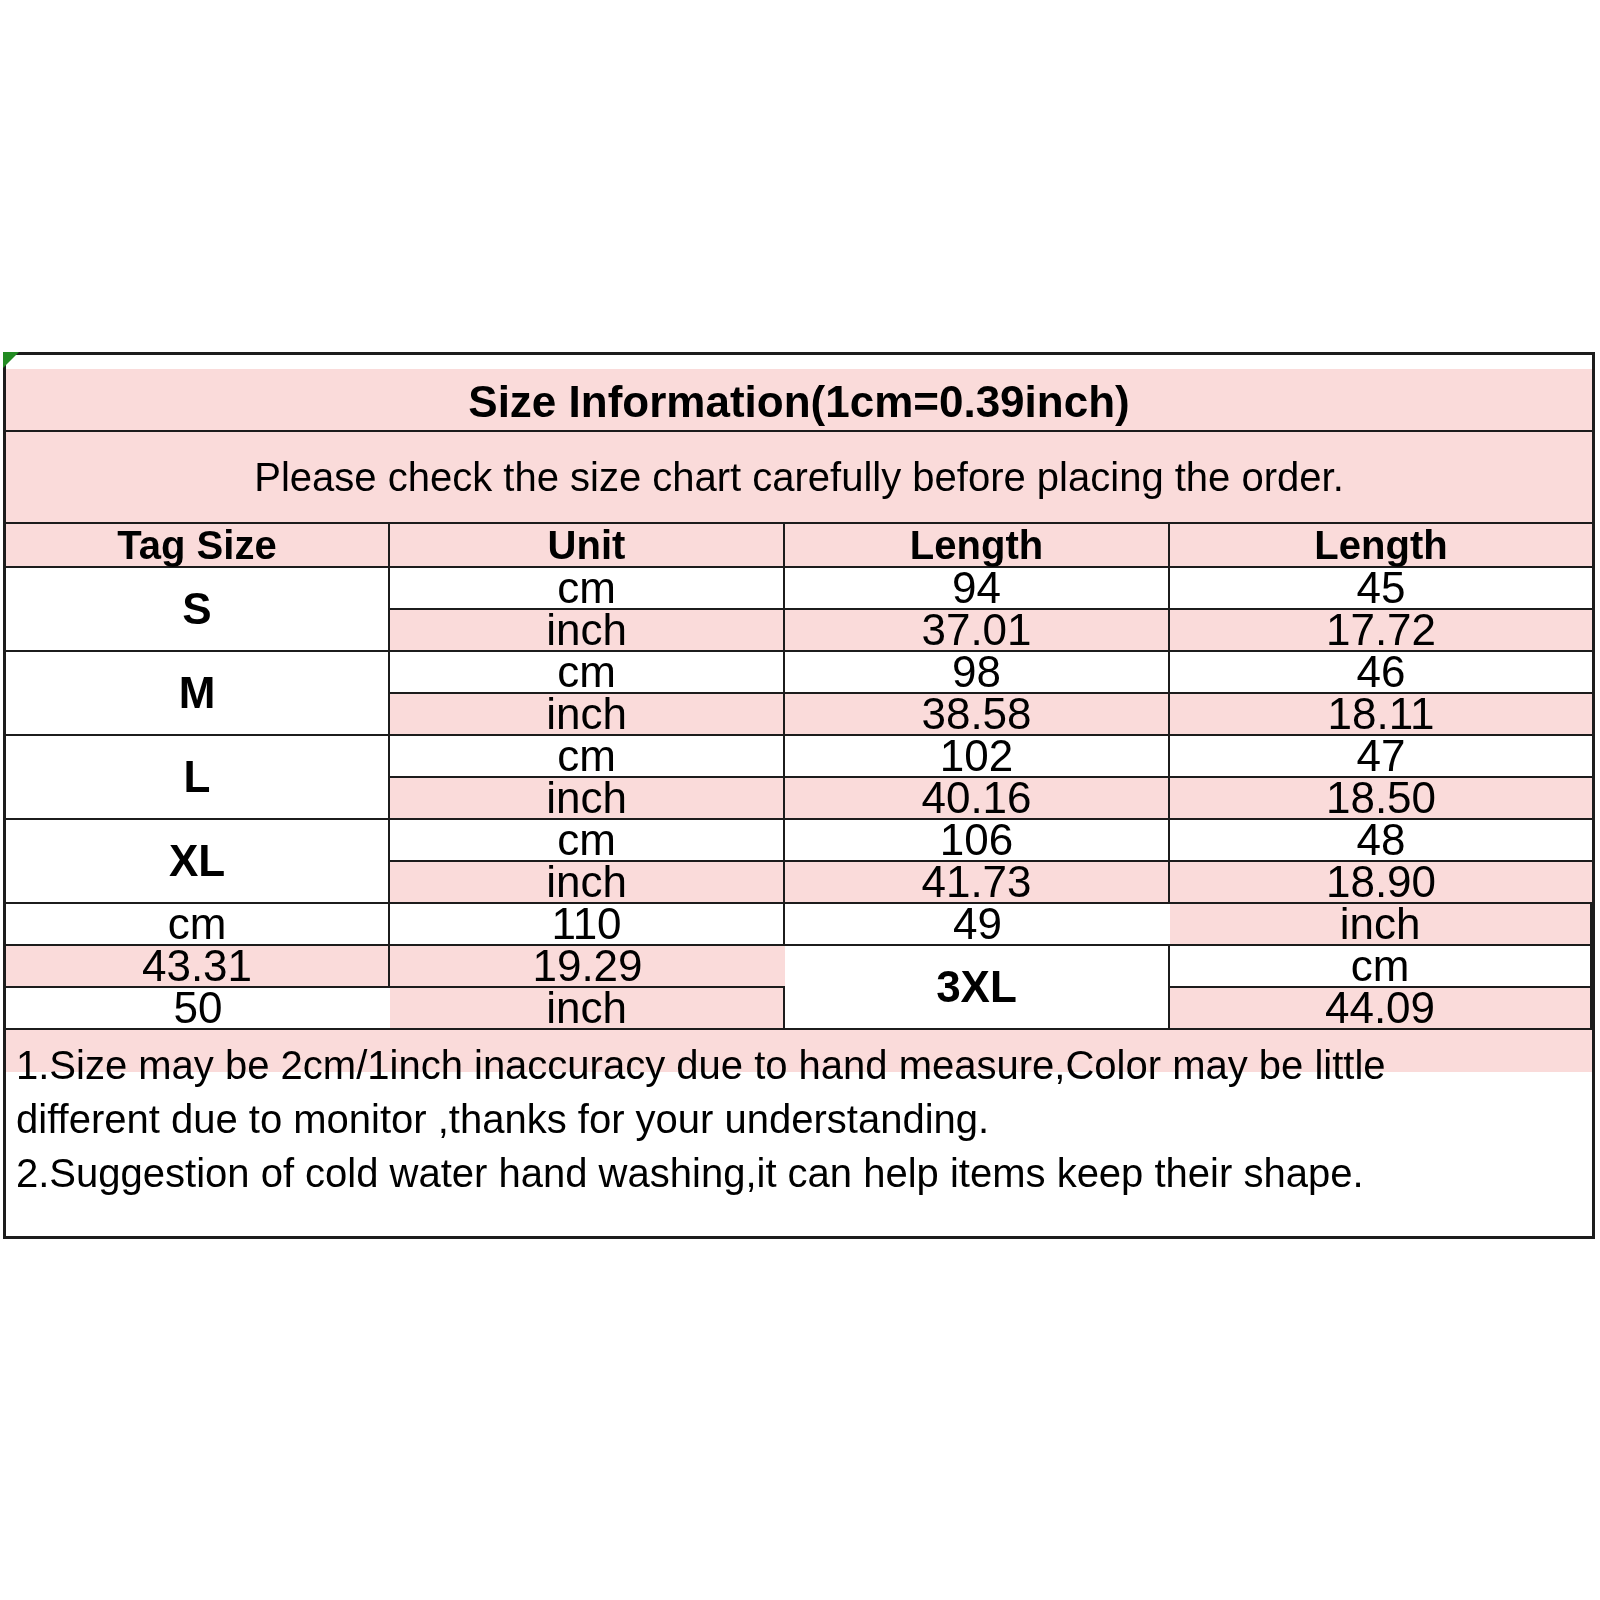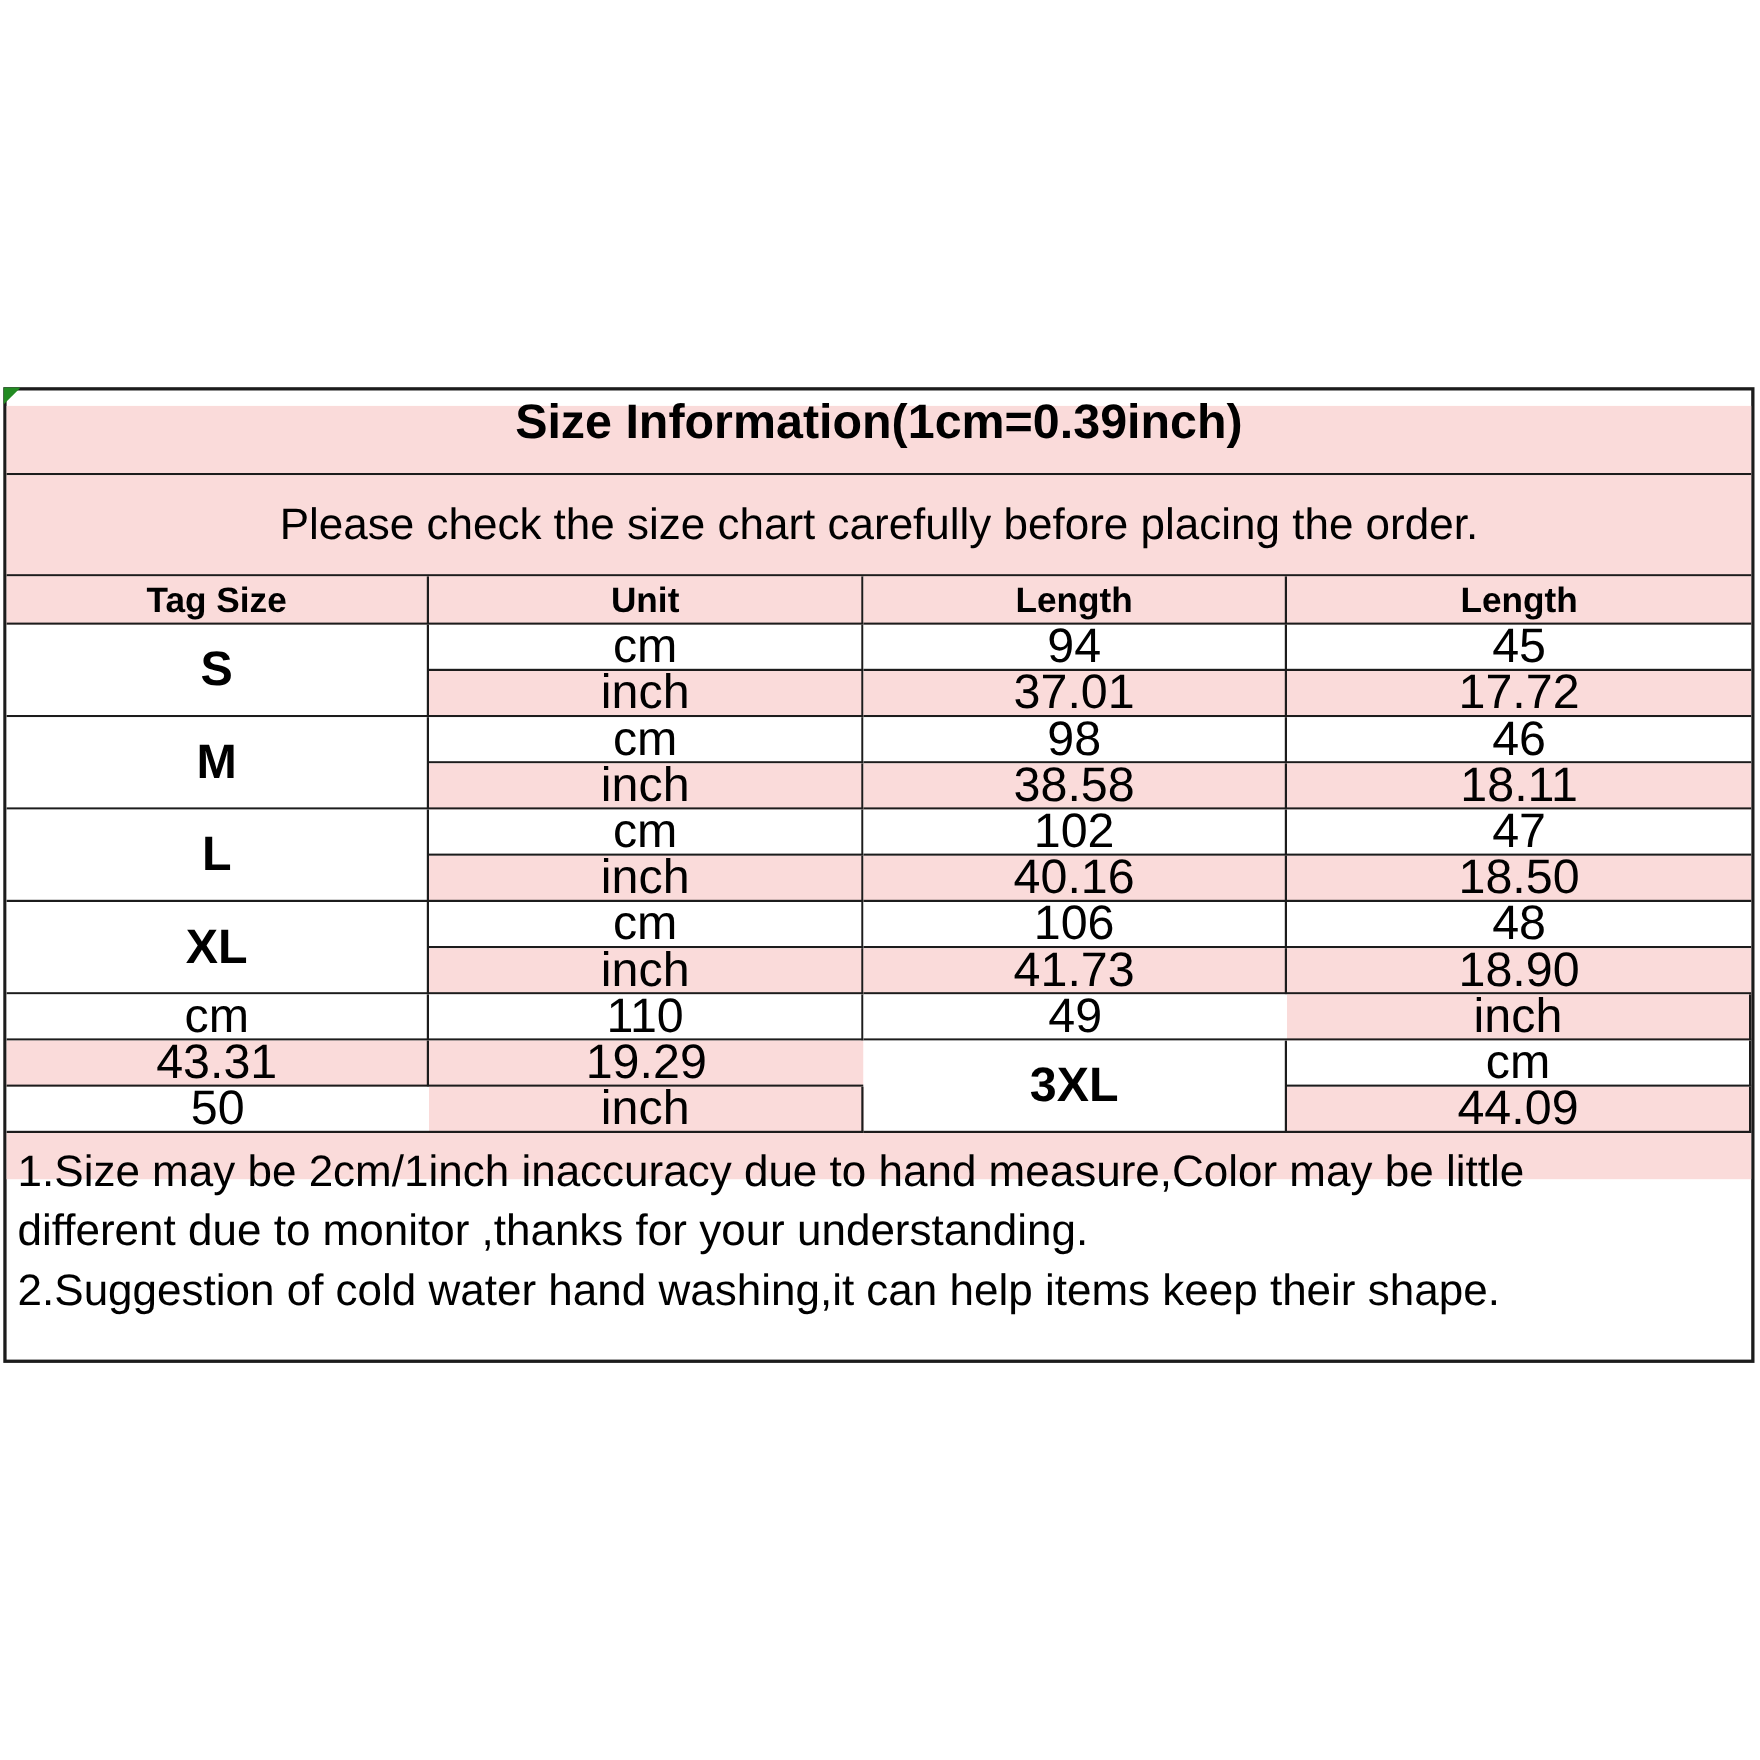--- a/index.html
+++ b/index.html
@@ -52,25 +52,25 @@
   }
   .pink  { background: #fadbda; }
   .white { background: #ffffff; }
   .span4 { grid-column: 1 / -1; border-right: none; }
   .last  { border-right: none; }
 
   .title-cell {
     font-size: 44px;
     font-weight: bold;
     align-items: flex-end;
-    padding-bottom: 24px;
+    padding-bottom: 6px;
     margin-top: 14px;
   }
   .subtitle-cell { font-size: 40px; }
-  .head-cell     { font-size: 32px; font-weight: bold; }
+  .head-cell     { font-size: 40px; font-weight: bold; }
   .label-cell    { font-size: 44px; font-weight: bold; grid-row: span 2; }
   .val-cell      { font-size: 44px; }
 
   .notes-cell {
     flex-direction: column;
     align-items: flex-start;
     justify-content: flex-start;
     border-bottom: none;
     padding: 8px 10px 12px 10px;
     font-size: 40px;

